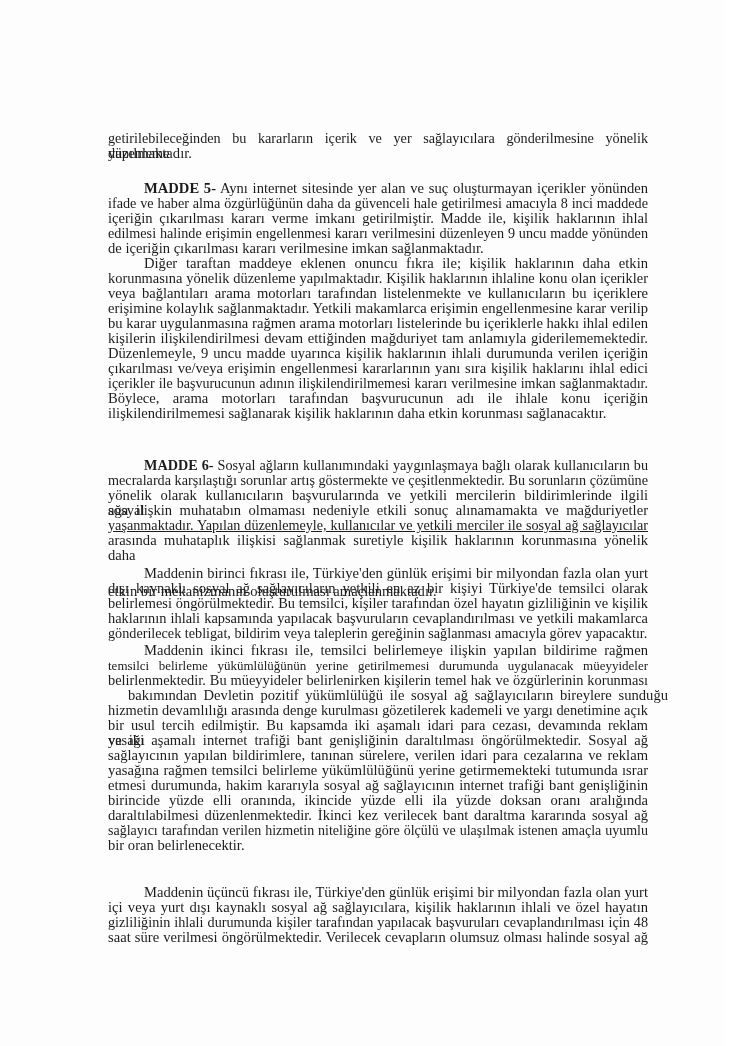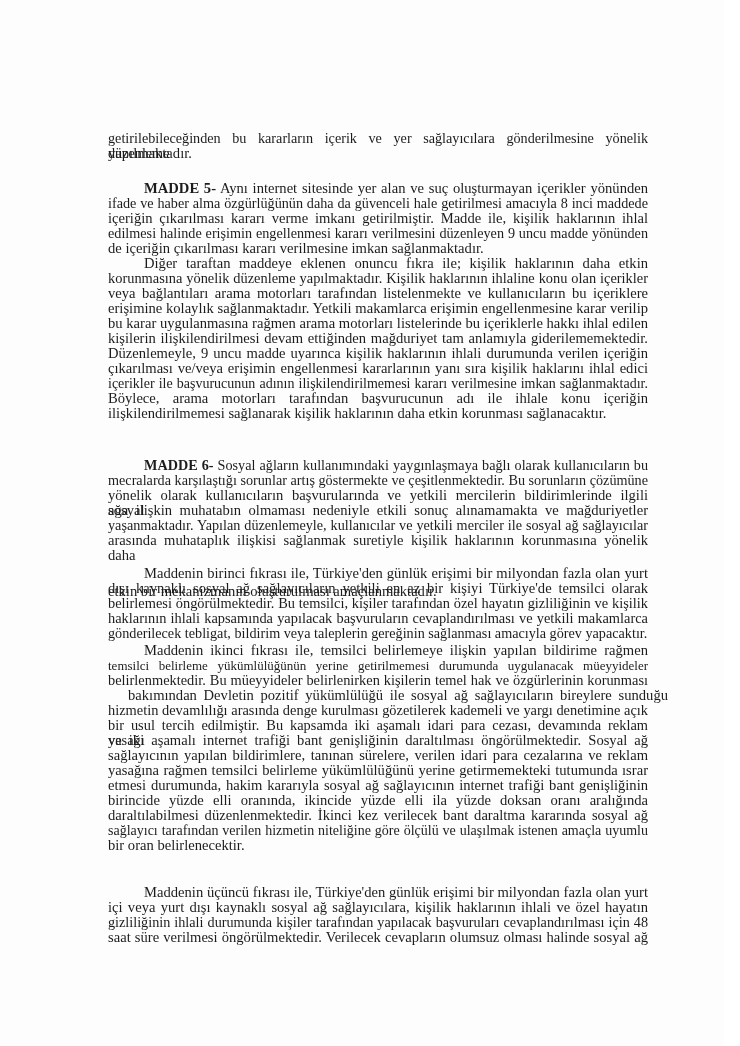--- a/index.html
+++ b/index.html
@@ -53,21 +53,21 @@
   <div class="line" style="top: 391px; white-space: normal;">Böylece, arama motorları tarafından başvurucunun adı ile ihlale konu içeriğin</div>
   <div class="line last" style="top: 406px; white-space: nowrap;">ilişkilendirilmemesi sağlanarak kişilik haklarının daha etkin korunması sağlanacaktır.</div>
 
   <div class="line indent" style="top: 458px; white-space: normal; font-size: 14.2px;">
     <span class="bold">MADDE 6-</span>
     <span>Sosyal ağların kullanımındaki yaygınlaşmaya bağlı olarak kullanıcıların bu</span>
   </div>
   <div class="line" style="top: 473px; white-space: normal; font-size: 14.2px;">mecralarda karşılaştığı sorunlar artış göstermekte ve çeşitlenmektedir.  Bu sorunların çözümüne</div>
   <div class="line" style="top: 488px; white-space: normal;">yönelik olarak kullanıcıların başvurularında ve yetkili mercilerin bildirimlerinde ilgili sosyal</div>
   <div class="line" style="top: 503px; white-space: normal;">ağa ilişkin muhatabın olmaması nedeniyle etkili sonuç alınamamakta ve mağduriyetler</div>
-  <div class="line" style="top: 518px; white-space: normal; font-size: 14.2px;">yaşanmaktadır. Yapılan düzenlemeyle, kullanıcılar ve yetkili merciler ile sosyal ağ sağlayıcılar</div>
+  <div class="line" style="top: 518px; white-space: normal; font-size: 14.2px; text-decoration: underline;">yaşanmaktadır. Yapılan düzenlemeyle, kullanıcılar ve yetkili merciler ile sosyal ağ sağlayıcılar</div>
   <div class="line" style="top: 533px; white-space: normal;">arasında muhataplık ilişkisi sağlanmak suretiyle kişilik haklarının korunmasına yönelik daha</div>
   <div class="line last" style="top: 556px; white-space: nowrap; margin-top: 28px;">etkin bir mekanizmanın oluşturulması amaçlanmaktadır.</div>
 
   <div class="line indent" style="top: 566px; white-space: normal;">Maddenin birinci fıkrası ile, Türkiye'den günlük erişimi bir milyondan fazla olan yurt</div>
   <div class="line" style="top: 581px; white-space: normal;">dışı kaynaklı sosyal ağ sağlayıcıların yetkili en az bir kişiyi Türkiye'de temsilci olarak</div>
   <div class="line" style="top: 596px; white-space: normal; font-size: 14.4px;">belirlemesi öngörülmektedir. Bu temsilci, kişiler tarafından özel hayatın gizliliğinin ve kişilik</div>
   <div class="line" style="top: 611px; white-space: normal; font-size: 14.4px;">haklarının ihlali kapsamında yapılacak başvuruların cevaplandırılması ve yetkili makamlarca</div>
   <div class="line last" style="top: 626px; white-space: nowrap; font-size: 14.2px;">gönderilecek tebligat, bildirim veya taleplerin gereğinin sağlanması amacıyla görev yapacaktır.</div>
 
   <div class="line indent" style="top: 643px; white-space: normal;">Maddenin ikinci fıkrası ile, temsilci belirlemeye ilişkin yapılan bildirime rağmen</div>

